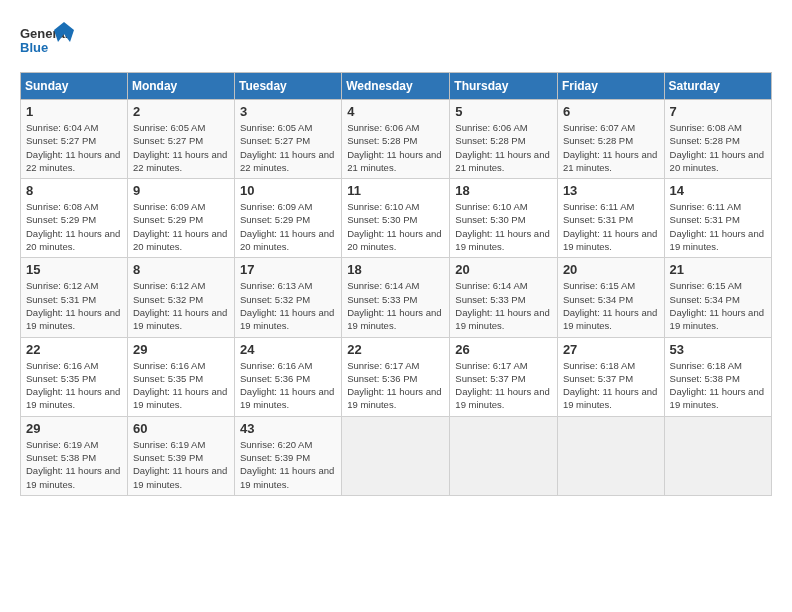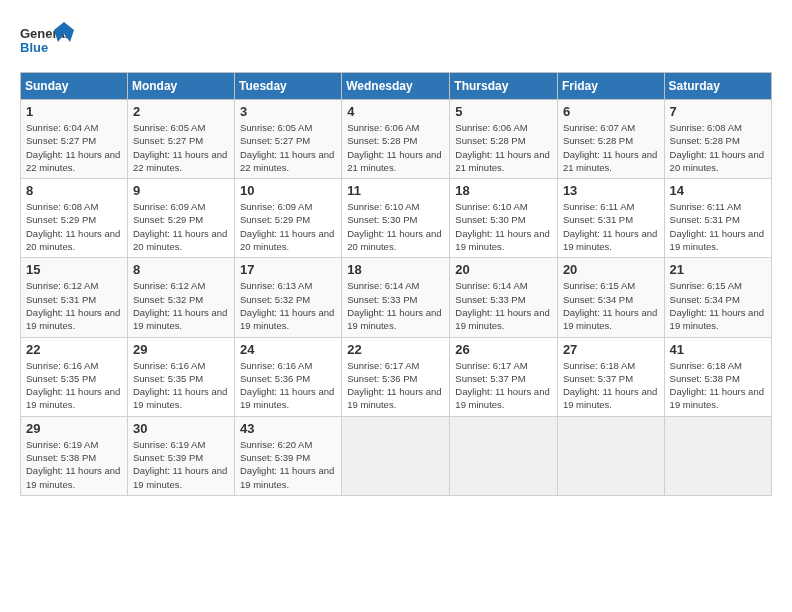--- a/index.html
+++ b/index.html
@@ -216,31 +216,31 @@
         </td>
         <td>
           <span class="day-number">26</span>
           <div class="day-info">Sunrise: 6:17 AM<br>Sunset: 5:37 PM<br>Daylight: 11 hours and 19 minutes.</div>
         </td>
         <td>
           <span class="day-number">27</span>
           <div class="day-info">Sunrise: 6:18 AM<br>Sunset: 5:37 PM<br>Daylight: 11 hours and 19 minutes.</div>
         </td>
         <td>
-          <span class="day-number">41</span>
+          <span class="day-number">53</span>
           <div class="day-info">Sunrise: 6:18 AM<br>Sunset: 5:38 PM<br>Daylight: 11 hours and 19 minutes.</div>
         </td>
       </tr>
       <tr>
         <td>
           <span class="day-number">29</span>
           <div class="day-info">Sunrise: 6:19 AM<br>Sunset: 5:38 PM<br>Daylight: 11 hours and 19 minutes.</div>
         </td>
         <td>
-          <span class="day-number">30</span>
+          <span class="day-number">60</span>
           <div class="day-info">Sunrise: 6:19 AM<br>Sunset: 5:39 PM<br>Daylight: 11 hours and 19 minutes.</div>
         </td>
         <td>
           <span class="day-number">43</span>
           <div class="day-info">Sunrise: 6:20 AM<br>Sunset: 5:39 PM<br>Daylight: 11 hours and 19 minutes.</div>
         </td>
         <td class="empty-cell"></td>
         <td class="empty-cell"></td>
         <td class="empty-cell"></td>
         <td class="empty-cell"></td>

